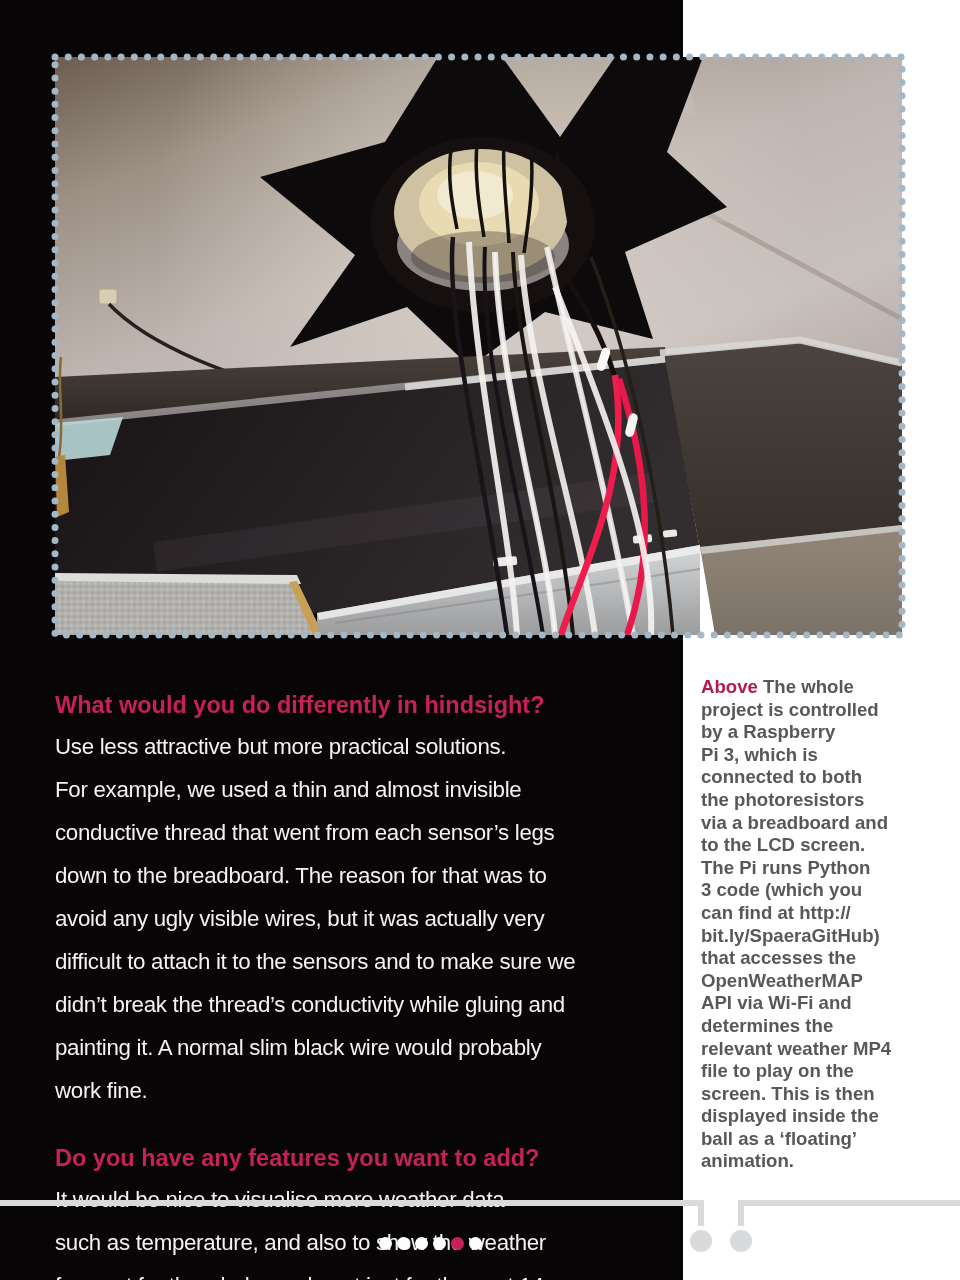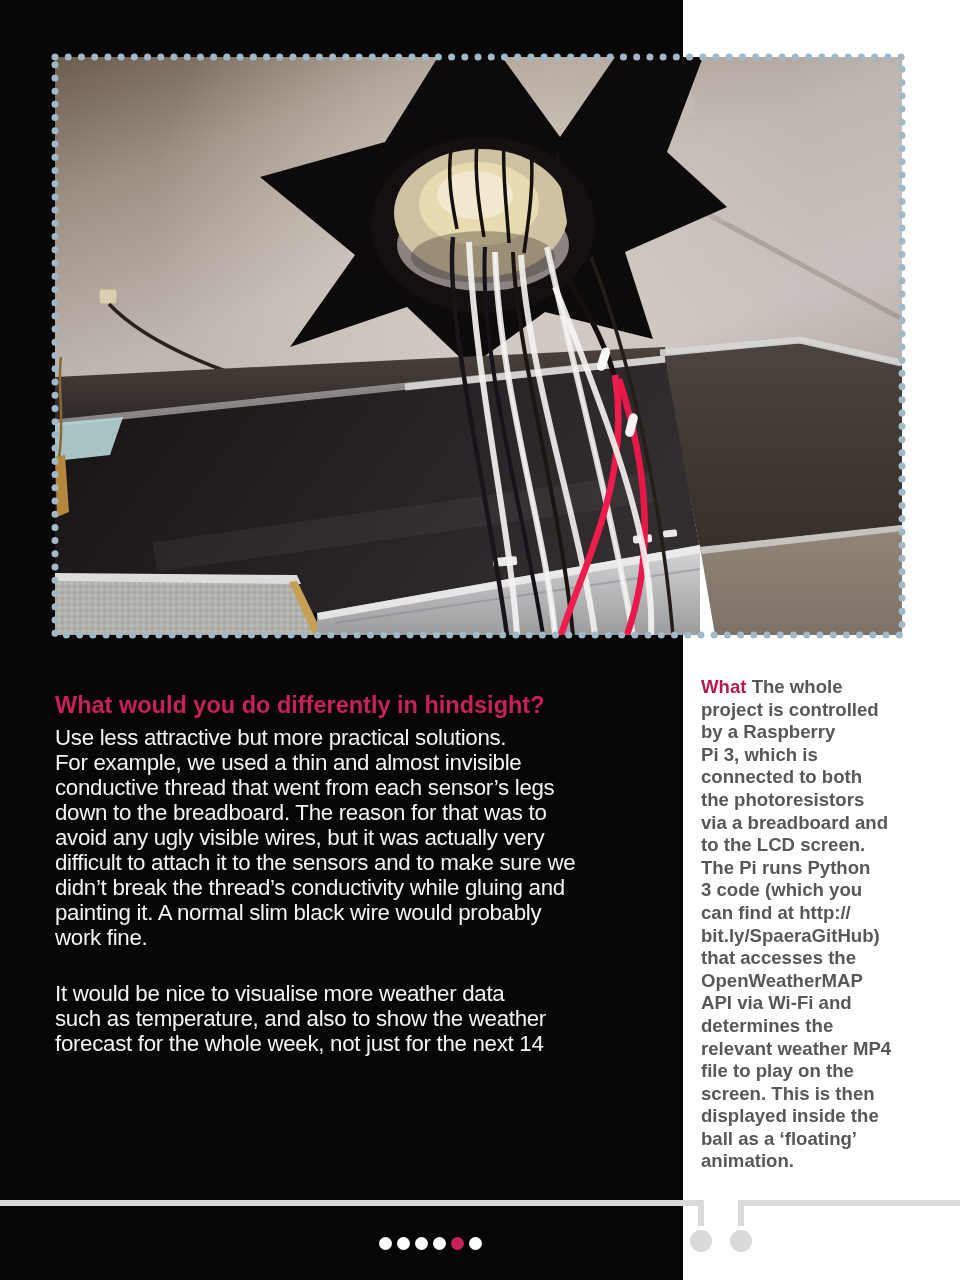--- a/index.html
+++ b/index.html
@@ -9,21 +9,21 @@
   }
   .black-col{position:absolute;left:0;top:0;width:683px;height:1280px;background:#070505;}
   .photo-fig{position:absolute;left:55px;top:57px;width:847px;height:578px;margin:0;}
   .photo-fig svg{display:block;overflow:visible;}
   .article{position:absolute;left:55px;top:690px;width:628px;color:#f5f3f2;}
   .q-heading{
     font-size:23.5px;font-weight:bold;color:#c7215a;margin:0 0 5px 0;
     letter-spacing:0px;line-height:30px;
   }
   .answer{
-    font-size:22.3px;line-height:25px;margin:0;white-space:pre-line;
+    font-size:22.3px;line-height:43px;margin:0;white-space:pre-line;
     letter-spacing:-0.3px;color:#f5f3f2;font-weight:normal;
   }
   .qa-sec2{margin-top:31px;}
   .caption{position:absolute;left:701px;top:676px;width:244px;margin:0;
     font-size:18.6px;line-height:22.6px;color:#57585b;}
   .cap-label{color:#b31b4d;font-weight:bold;}
   .cap-text{white-space:pre-line;font-weight:bold;}
   .trace-svg{position:absolute;left:0;top:1194px;}
   .page-dots{position:absolute;left:379px;top:1237px;display:flex;gap:5px;}
   .pdot{width:13px;height:13px;border-radius:50%;background:#fdfdfd;}
@@ -174,27 +174,28 @@
 For example, we used a thin and almost invisible
 conductive thread that went from each sensor’s legs
 down to the breadboard. The reason for that was to
 avoid any ugly visible wires, but it was actually very
 difficult to attach it to the sensors and to make sure we
 didn’t break the thread’s conductivity while gluing and
 painting it. A normal slim black wire would probably
 work fine.</p>
   </section>
   <section class="qa-sec2">
+    <h2 class="q-heading">Do you have any features you want to add?</h2>
     <p class="answer">It would be nice to visualise more weather data
 such as temperature, and also to show the weather
 forecast for the whole week, not just for the next 14</p>
   </section>
 </div>
 
-<p class="caption"><span class="cap-label">What</span> <span class="cap-text">The whole
+<p class="caption"><span class="cap-label">Above</span> <span class="cap-text">The whole
 project is controlled
 by a Raspberry
 Pi 3, which is
 connected to both
 the photoresistors
 via a breadboard and
 to the LCD screen.
 The Pi runs Python
 3 code (which you
 can find at http://

